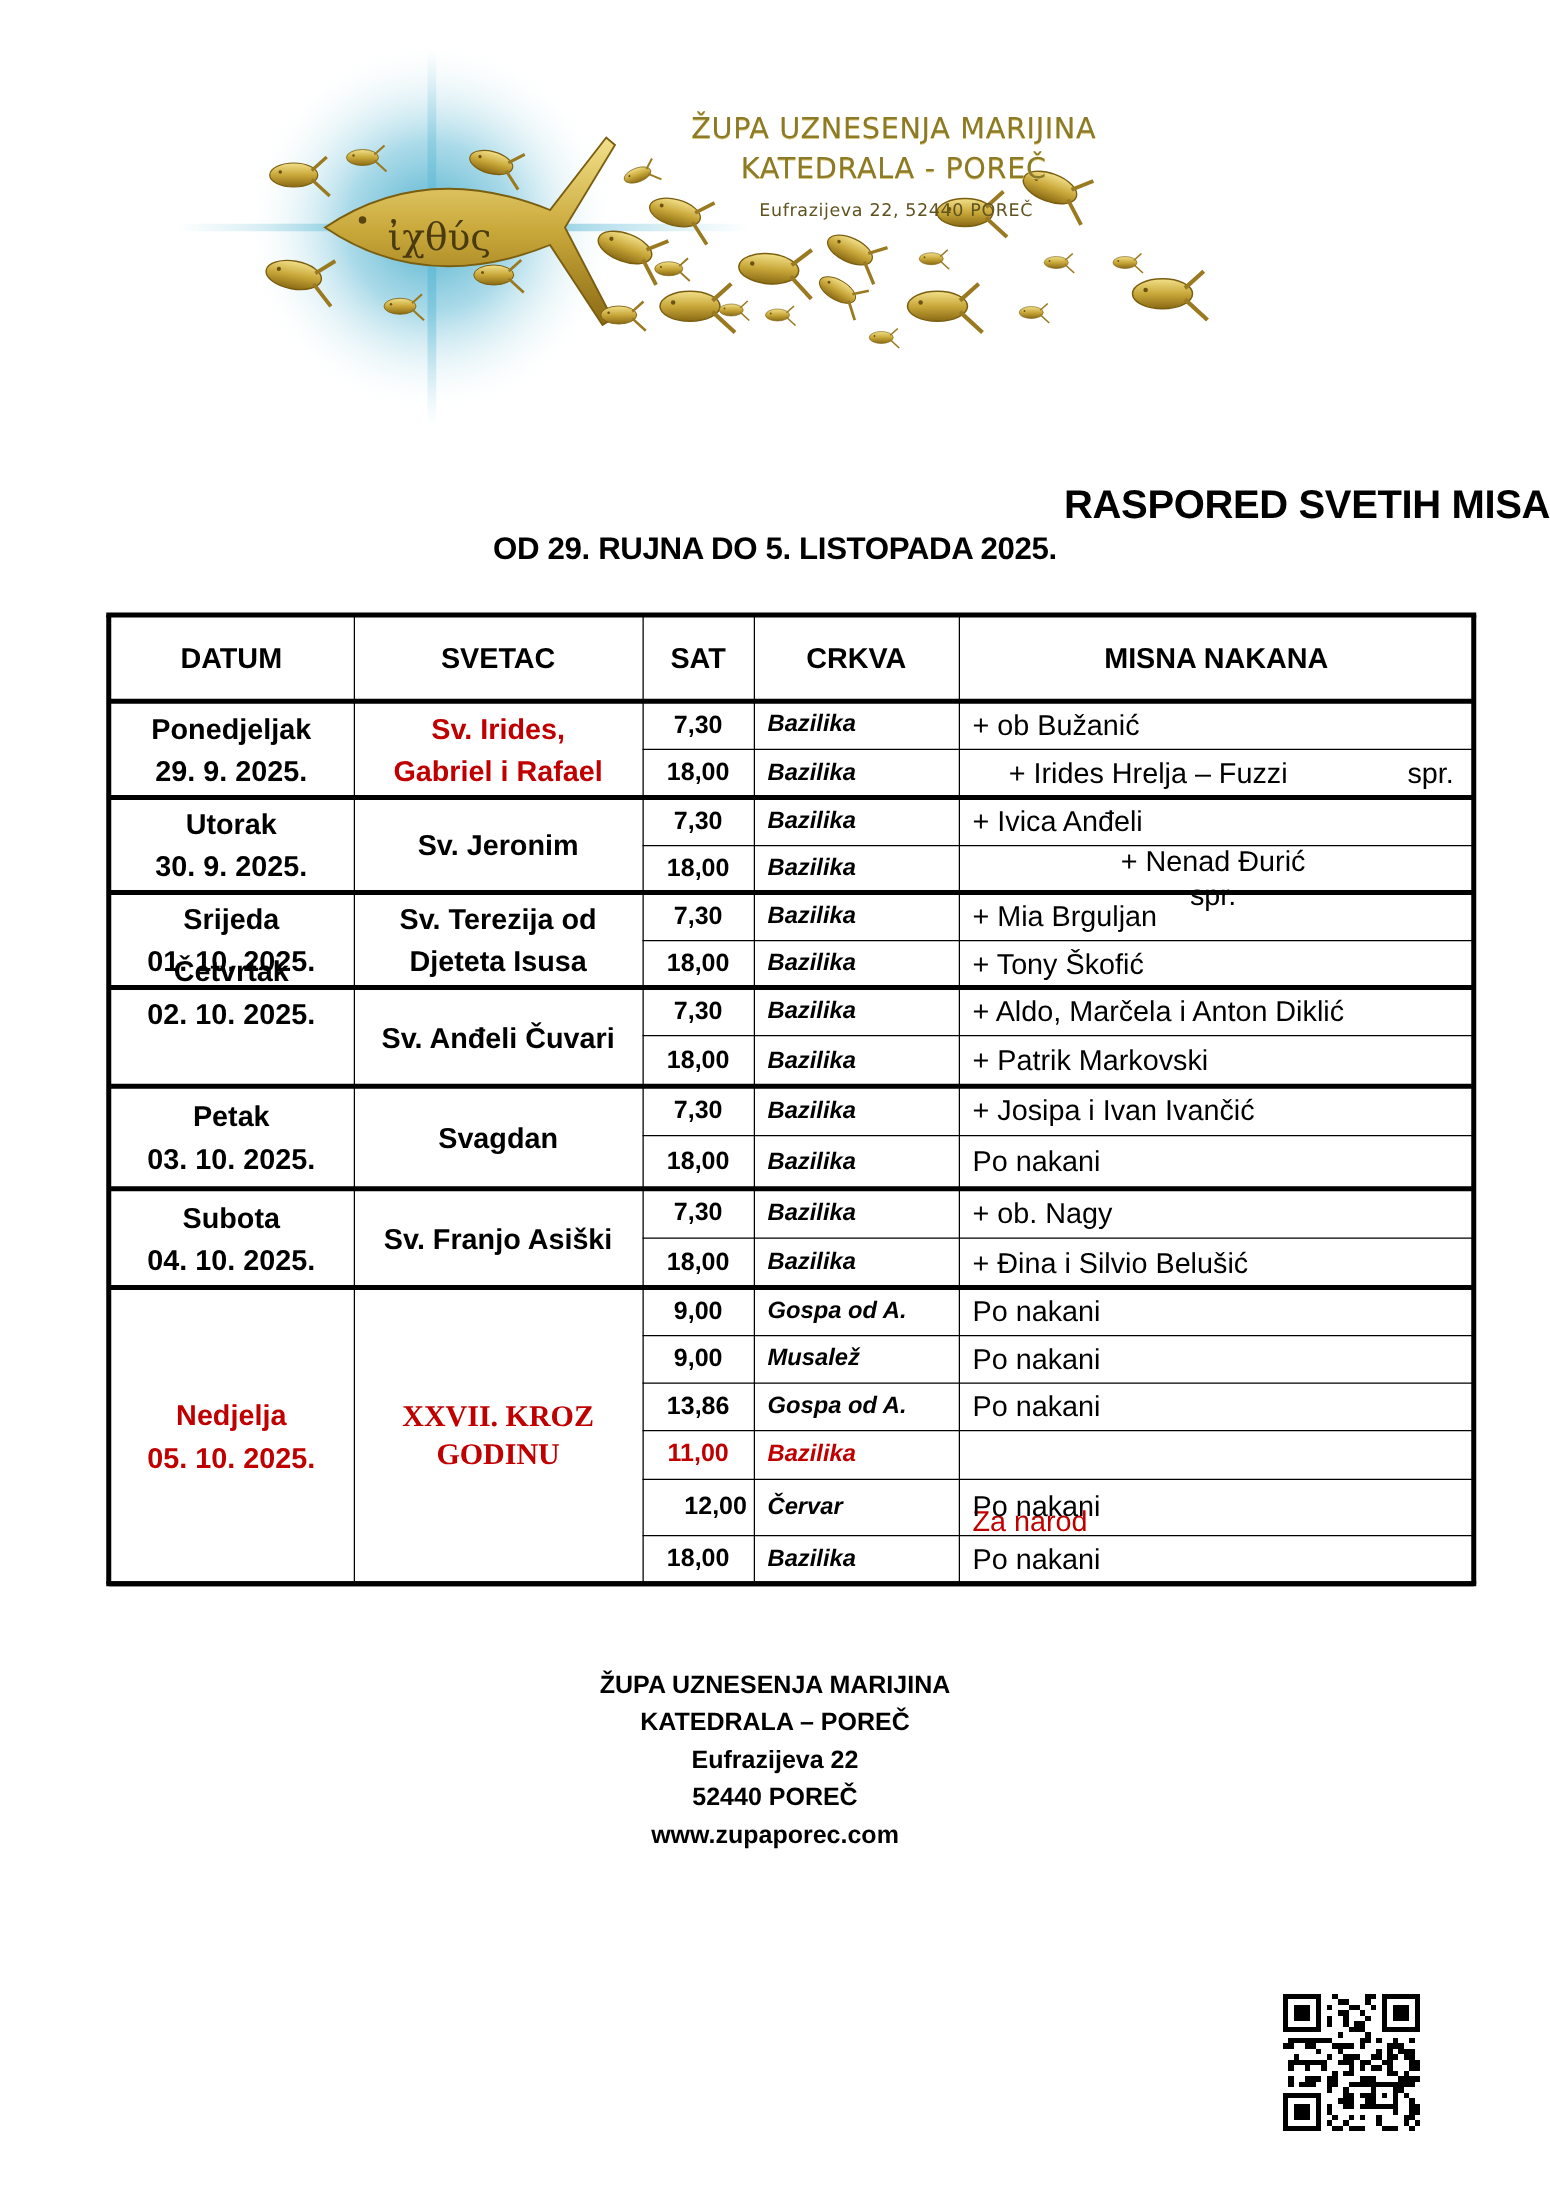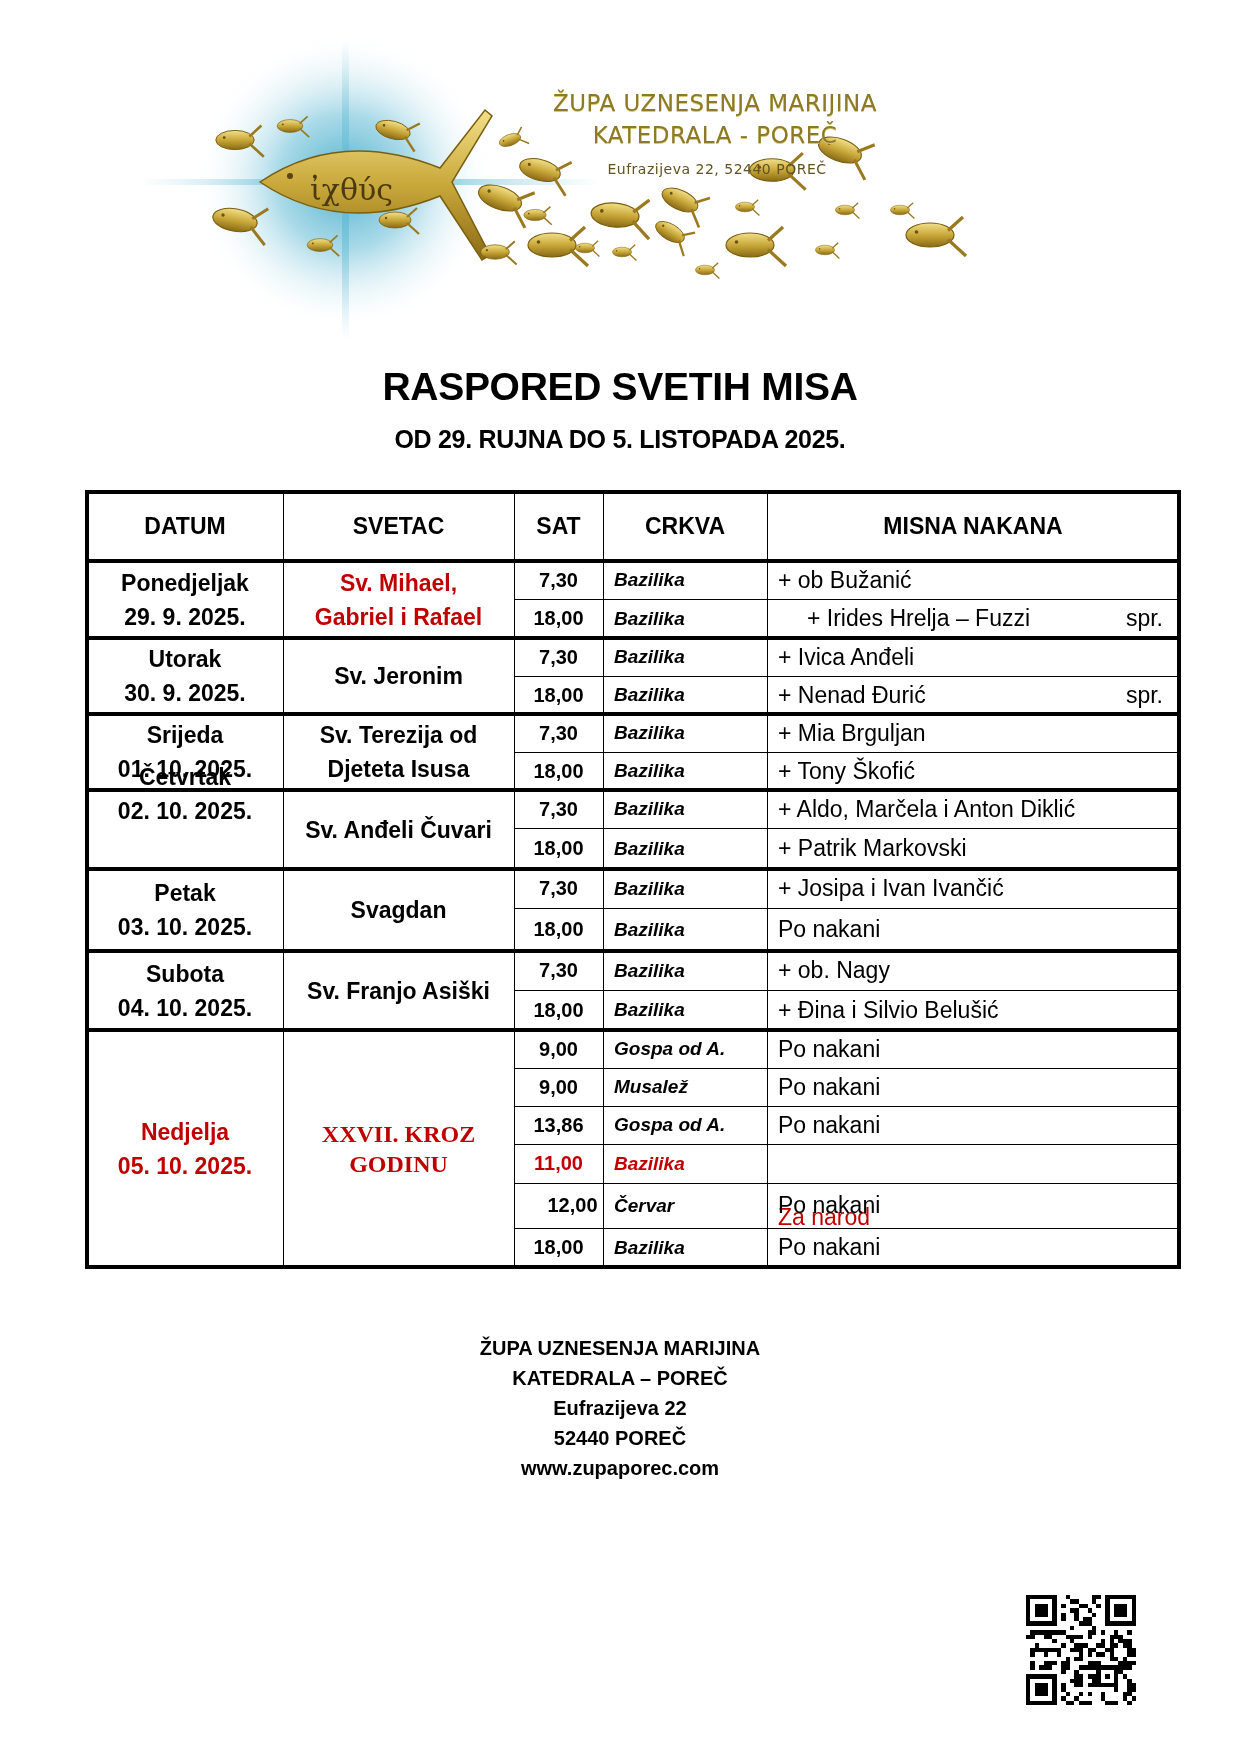--- a/index.html
+++ b/index.html
@@ -12,21 +12,21 @@
   .logo-text { position:absolute; left:0; width:960px; text-align:center;
                color:#8c7a26; font-family:"DejaVu Sans", sans-serif;
                text-shadow:0 1px 0 #d9c77a; letter-spacing:0.5px; }
   #logo-line1 { top:50px; font-size:23px; left:95px; width:960px; }
   #logo-line2 { top:82px; font-size:23px; left:95px; }
   #logo-line3 { top:121px; font-size:14px; left:97px; color:#5f5320; text-shadow:none; }
 
   
   .title { position:absolute; left:0; width:1240px; text-align:center;
            font-weight:bold; font-family:"Liberation Sans", sans-serif; }
-  #title-main { top:365px; font-size:39px; letter-spacing:-0.3px; }
+  #title-main { top:385px; font-size:32px; letter-spacing:-0.3px;text-align:right; }
   #title-sub  { top:425px; font-size:25px; letter-spacing:-0.3px; }
 
   
   #table { position:absolute; left:0; top:0; width:1240px; height:1754px; }
   .hline { position:absolute; background:#000; }
   .vline { position:absolute; background:#000; }
   .cell { position:absolute; display:flex; align-items:center; box-sizing:border-box; }
   .th { justify-content:center; font-weight:bold; font-size:23px; }
   .datum { justify-content:center; text-align:center; font-weight:bold; font-size:23px;
            line-height:34px; flex-direction:column; }
@@ -123,21 +123,21 @@
     <div class="cell th" style="left: 87px; top: 492px; width: 196px; height: 69px;">DATUM</div>
     <div class="cell th" style="left: 283px; top: 492px; width: 231px; height: 69px;">SVETAC</div>
     <div class="cell th" style="left: 514px; top: 492px; width: 89px; height: 69px;">SAT</div>
     <div class="cell th" style="left: 603px; top: 492px; width: 164px; height: 69px;">CRKVA</div>
     <div class="cell th" style="left: 767px; top: 492px; width: 412px; height: 69px;">MISNA NAKANA</div>
     <div class="cell datum" style="left: 87px; top: 561px; width: 196px; height: 77px;">
       <div>Ponedjeljak</div>
       <div>29. 9. 2025.</div>
     </div>
     <div class="cell svetac red" style="left: 283px; top: 561px; width: 231px; height: 77px;">
-      <div>Sv. Mihael,</div>
+      <div>Sv. Irides,</div>
       <div>Gabriel i Rafael</div>
     </div>
     <div style="position: absolute; left: 514px; top: 561px; width: 665px; height: 38px;"></div>
     <div class="cell sat" style="left: 514px; top: 561px; width: 89px; height: 38px;">7,30</div>
     <div class="cell crkva" style="left: 603px; top: 561px; width: 164px; height: 38px;">Bazilika</div>
     <div class="cell nakana" style="left: 767px; top: 561px; width: 412px; height: 38px;">
       <span>+ ob Bužanić</span>
       <span></span>
     </div>
     <div style="position: absolute; left: 514px; top: 599px; width: 665px; height: 39px;"></div>
@@ -159,21 +159,21 @@
     <div style="position: absolute; left: 514px; top: 638px; width: 665px; height: 38px;"></div>
     <div class="cell sat" style="left: 514px; top: 638px; width: 89px; height: 38px;">7,30</div>
     <div class="cell crkva" style="left: 603px; top: 638px; width: 164px; height: 38px;">Bazilika</div>
     <div class="cell nakana" style="left: 767px; top: 638px; width: 412px; height: 38px;">
       <span>+ Ivica Anđeli</span>
       <span></span>
     </div>
     <div style="position: absolute; left: 514px; top: 676px; width: 665px; height: 38px;"></div>
     <div class="cell sat" style="left: 514px; top: 676px; width: 89px; height: 38px;">18,00</div>
     <div class="cell crkva" style="left: 603px; top: 676px; width: 164px; height: 38px;">Bazilika</div>
-    <div class="cell nakana" style="left: 767px; top: 676px; width: 412px; height: 38px;">
+    <div class="cell nakana" style="left: 767px; top: 676px; width: 412px; height: 38px; flex-direction: column;">
       <span>+ Nenad Đurić</span>
       <span>spr.</span>
     </div>
     <div class="hline" style="left: 514px; top: 676px; width: 665px; height: 1px;"></div>
     <div class="hline" style="left: 87px; top: 712px; width: 1092px; height: 4px;"></div>
     <div class="cell datum" style="left: 87px; top: 714px; width: 196px; height: 76px;">
       <div>Srijeda</div>
       <div>01. 10. 2025.</div>
     </div>
     <div class="cell svetac" style="left: 283px; top: 714px; width: 231px; height: 76px;">

